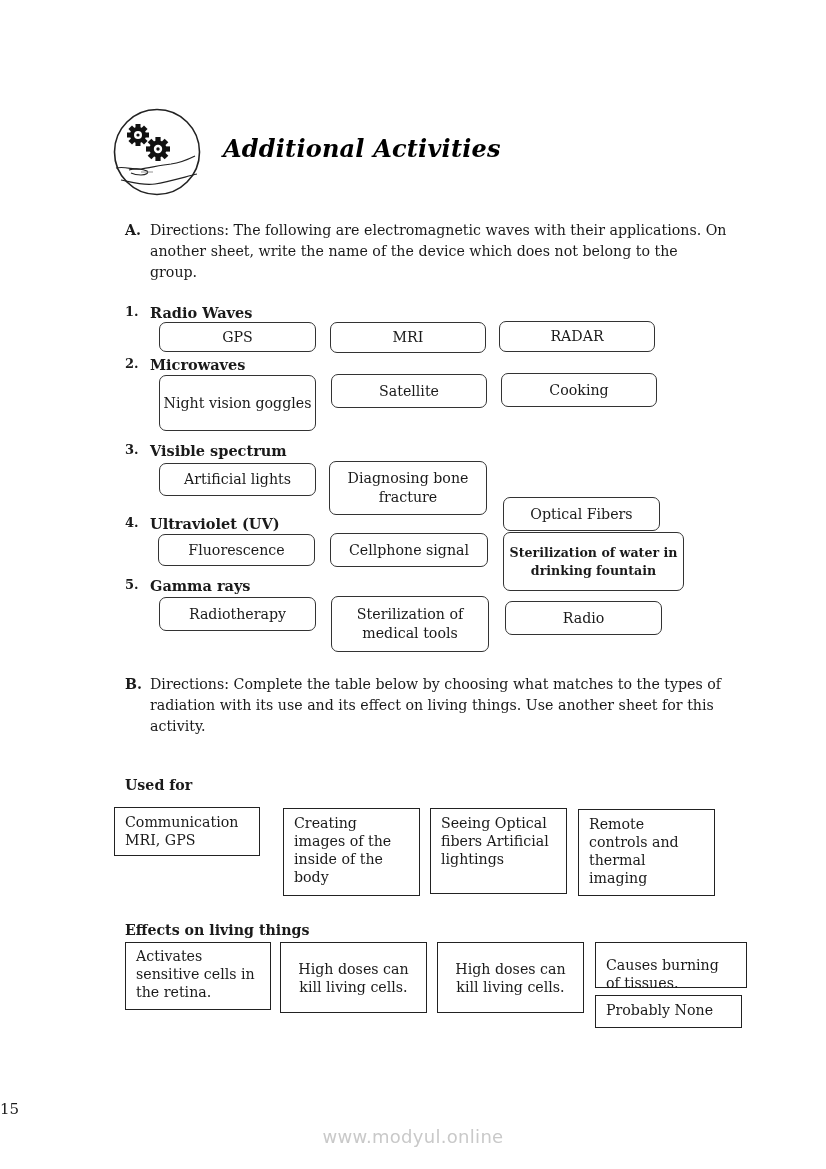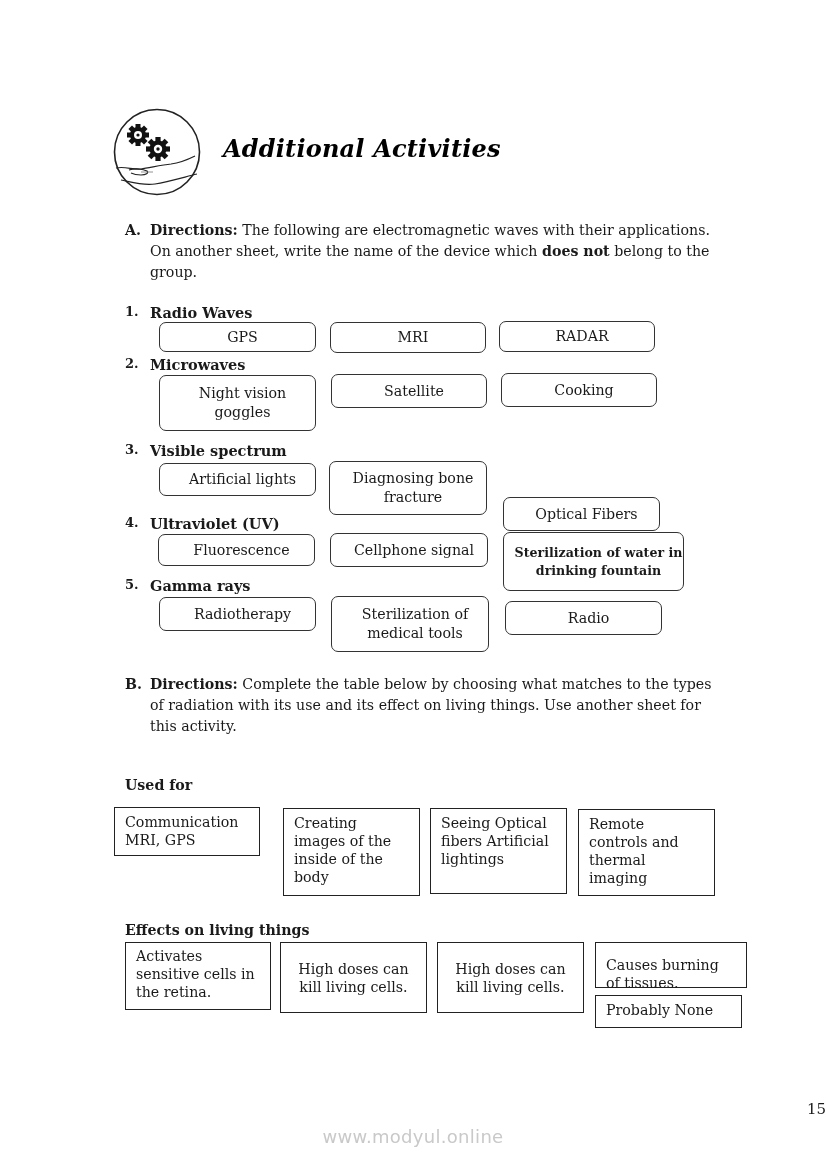--- a/index.html
+++ b/index.html
@@ -7,33 +7,33 @@
          font-family: "DejaVu Serif", "Liberation Serif", serif; color: #1a1a1a; }
   .abs { position: absolute; }
   .logo { left: 113px; top: 108px; width: 88px; height: 88px; }
   .title { left: 223px; top: 134px; font-family: "DejaVu Serif", serif; font-weight: bold; font-style: italic;
            font-size: 24px; letter-spacing: 0.2px; color: #000000; }
   .para { font-size: 14.2px; line-height: 20.8px; }
   .para .letter { position: absolute; left: 0; font-weight: bold; }
   .para .body { margin-left: 25px; }
   .dirA { left: 125px; top: 220px; width: 604px; }
   .dirB { left: 125px; top: 674px; width: 604px; }
-  .b { font-weight: bold; }
+  .b { font-weight: normal; }
   .item-label { font-size: 14.5px; font-weight: bold; }
   .item-label .num { position: absolute; left: 0; font-size: 13px; }
   .item-label .txt { position: absolute; left: 25px; white-space: nowrap; }
   .rbox { position: absolute; border: 1.6px solid #333; border-radius: 7px; box-sizing: border-box;
           display: flex; align-items: center; justify-content: center; text-align: center;
-          font-size: 14.2px; line-height: 19px; background: #fff; padding-left: 10px; }
+          font-size: 14.2px; line-height: 19px; background: #fff; }
   .rbox.small { font-size: 12.6px; line-height: 17.5px; }
   .sbox { position: absolute; border: 1.2px solid #222; box-sizing: border-box; background:#fff;
           font-size: 14.2px; line-height: 18px; padding: 5px 10px; }
   .sbox.center { display:flex; align-items:center; justify-content:center; text-align:center; padding: 0 6px; }
   .section-head { font-size: 14.2px; font-weight: bold; }
-  .page-num { left: 0; width: 826px; top: 1100px; text-align: right; font-size: 15px; }
+  .page-num { left: 0; width: 826px; top: 1100px; text-align: left; font-size: 15px; }
   .watermark { left: 0; width: 826px; top: 1126px; text-align: center; font-family: "DejaVu Sans", sans-serif;
                font-size: 18px; color: #c9c9c9; letter-spacing: 0.3px; }
 </style>
 </head>
 <body>
 
 <div class="abs logo">
   <svg width="88" height="88" viewBox="0 0 88 88">
     <circle cx="44" cy="44" r="42.5" fill="none" stroke="#222" stroke-width="1.6"></circle>
     <g transform="translate(25,27)">

